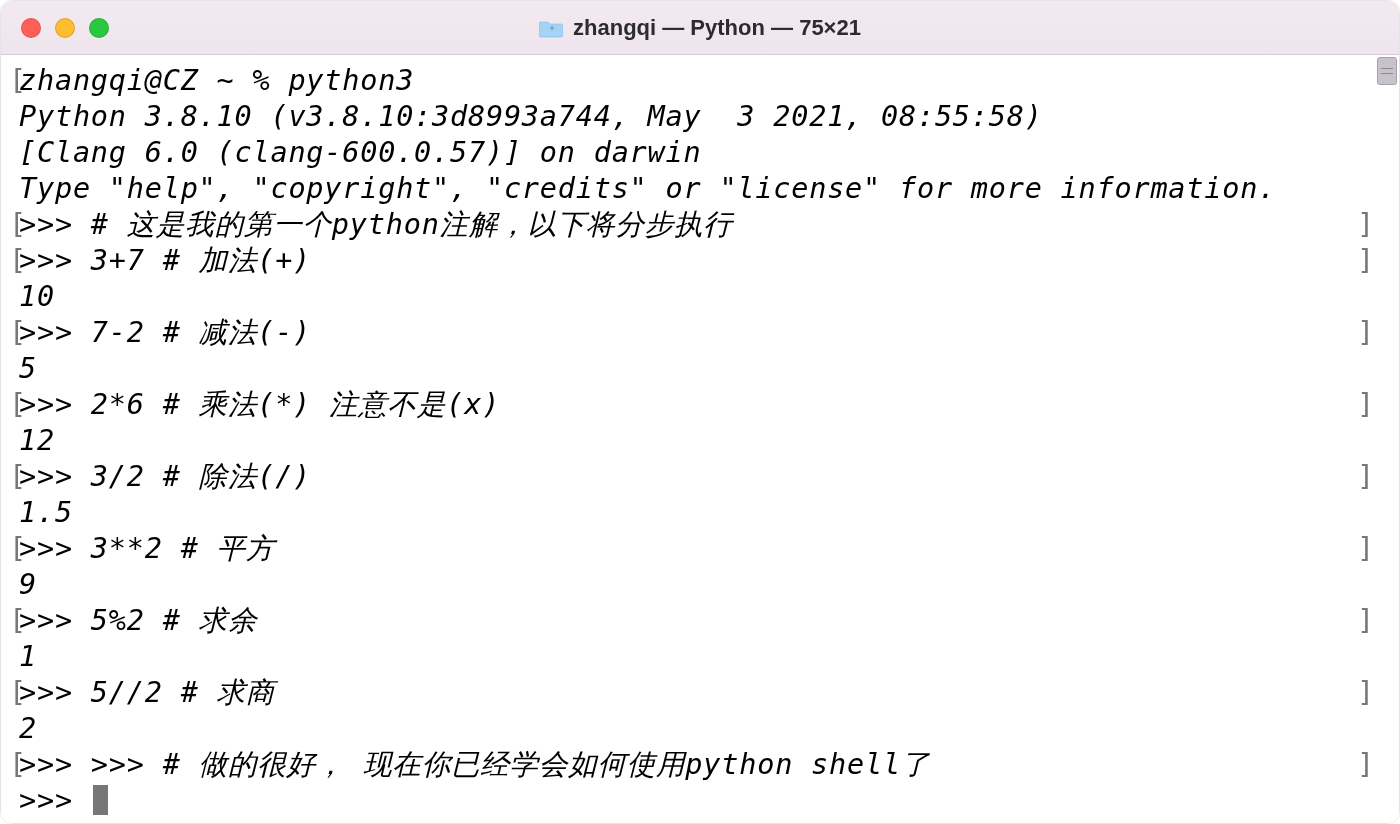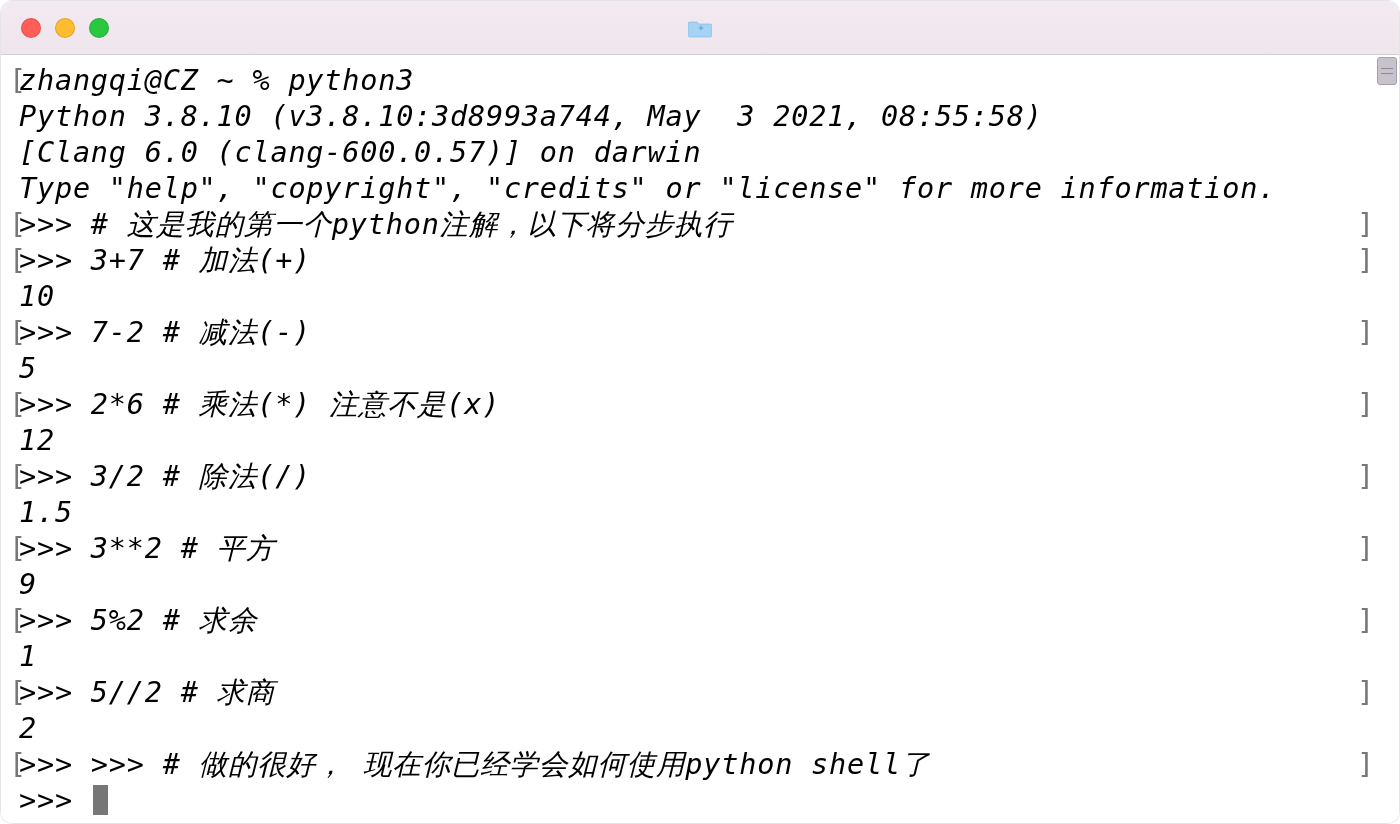--- a/index.html
+++ b/index.html
@@ -126,20 +126,21 @@
     <div class="traffic-light tl-min"></div>
     <div class="traffic-light tl-max"></div>
   </div>
   <div class="title-wrap">
     <span class="folder-icon">
       <svg viewBox="0 0 24 20">
         <path d="M2 4 h7 l2 2 h11 a2 2 0 0 1 2 2 v9 a2 2 0 0 1 -2 2 h-20 a2 2 0 0 1 -2 -2 v-11 a2 2 0 0 1 2 -2 z" fill="#a6d3f4" stroke="#7bb9e8" stroke-width="0.6"></path>
         <path d="M11 10 h4 M13 8 v4" stroke="#5a9fd6" stroke-width="1" stroke-linecap="round"></path>
       </svg>
     </span>
+    <span class="title-text">zhangqi — Python — 75×21</span>
   </div>
 </div>
 
 <div class="term-area">
   <div class="term-content" id="term-content"><div class="term-line"><span class="line-left">[</span><span class="line-mid">zhangqi@CZ ~ % python3</span><span class="line-right"> </span></div><div class="term-line"><span class="line-left"> </span><span class="line-mid">Python 3.8.10 (v3.8.10:3d8993a744, May  3 2021, 08:55:58)</span><span class="line-right"> </span></div><div class="term-line"><span class="line-left"> </span><span class="line-mid">[Clang 6.0 (clang-600.0.57)] on darwin</span><span class="line-right"> </span></div><div class="term-line"><span class="line-left"> </span><span class="line-mid">Type "help", "copyright", "credits" or "license" for more information.</span><span class="line-right"> </span></div><div class="term-line"><span class="line-left">[</span><span class="line-mid">&gt;&gt;&gt; # 这是我的第一个python注解，以下将分步执行</span><span class="line-right">]</span></div><div class="term-line"><span class="line-left">[</span><span class="line-mid">&gt;&gt;&gt; 3+7 # 加法(+)</span><span class="line-right">]</span></div><div class="term-line"><span class="line-left"> </span><span class="line-mid">10</span><span class="line-right"> </span></div><div class="term-line"><span class="line-left">[</span><span class="line-mid">&gt;&gt;&gt; 7-2 # 减法(-)</span><span class="line-right">]</span></div><div class="term-line"><span class="line-left"> </span><span class="line-mid">5</span><span class="line-right"> </span></div><div class="term-line"><span class="line-left">[</span><span class="line-mid">&gt;&gt;&gt; 2*6 # 乘法(*) 注意不是(x)</span><span class="line-right">]</span></div><div class="term-line"><span class="line-left"> </span><span class="line-mid">12</span><span class="line-right"> </span></div><div class="term-line"><span class="line-left">[</span><span class="line-mid">&gt;&gt;&gt; 3/2 # 除法(/)</span><span class="line-right">]</span></div><div class="term-line"><span class="line-left"> </span><span class="line-mid">1.5</span><span class="line-right"> </span></div><div class="term-line"><span class="line-left">[</span><span class="line-mid">&gt;&gt;&gt; 3**2 # 平方</span><span class="line-right">]</span></div><div class="term-line"><span class="line-left"> </span><span class="line-mid">9</span><span class="line-right"> </span></div><div class="term-line"><span class="line-left">[</span><span class="line-mid">&gt;&gt;&gt; 5%2 # 求余</span><span class="line-right">]</span></div><div class="term-line"><span class="line-left"> </span><span class="line-mid">1</span><span class="line-right"> </span></div><div class="term-line"><span class="line-left">[</span><span class="line-mid">&gt;&gt;&gt; 5//2 # 求商</span><span class="line-right">]</span></div><div class="term-line"><span class="line-left"> </span><span class="line-mid">2</span><span class="line-right"> </span></div><div class="term-line"><span class="line-left">[</span><span class="line-mid">&gt;&gt;&gt; &gt;&gt;&gt; # 做的很好， 现在你已经学会如何使用python shell了</span><span class="line-right">]</span></div><div class="term-line"><span class="line-left"> </span><span class="line-mid">&gt;&gt;&gt; <span class="cursor"></span></span><span class="line-right"> </span></div></div>
   <div class="scrollbar">
     <div class="scroll-track">
       <div class="scroll-thumb"></div>
     </div>
   </div>

